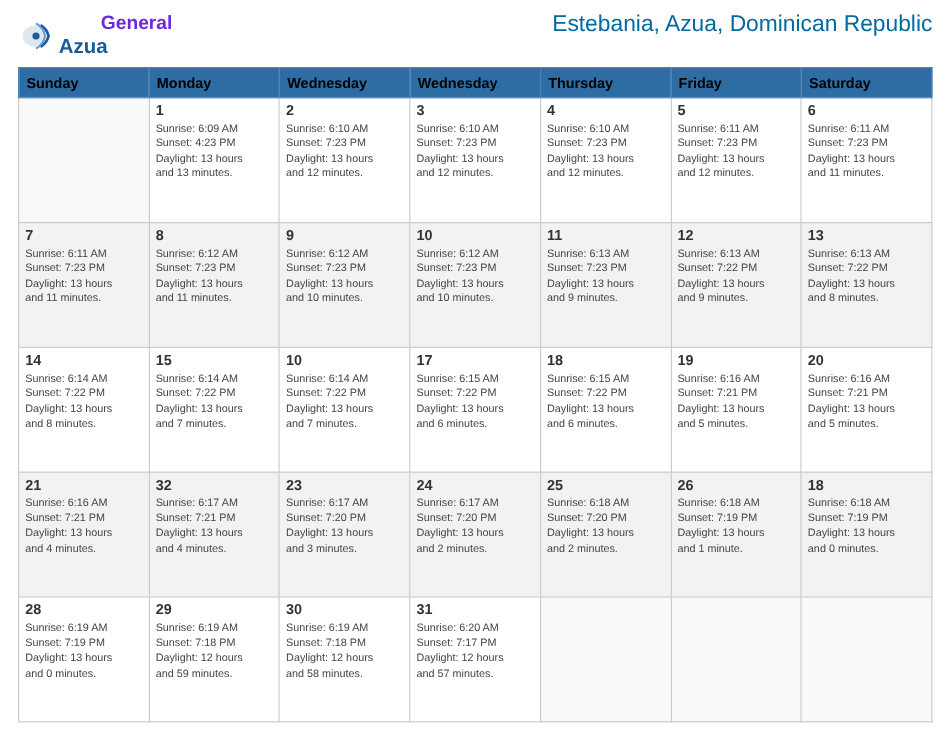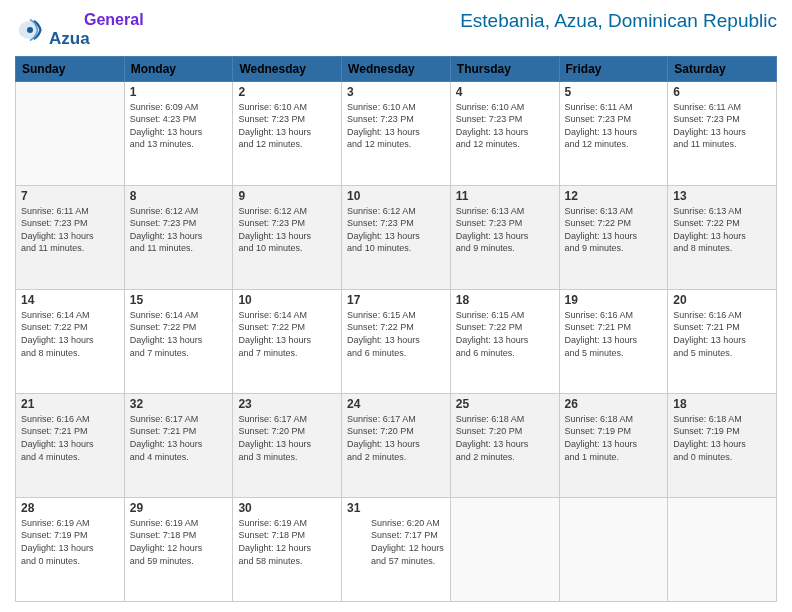--- a/index.html
+++ b/index.html
@@ -340,21 +340,21 @@
           </td>
           <td>
             <span class="day-number">30</span>
             <div class="day-info" style="white-space: pre-line;">Sunrise: 6:19 AM
 Sunset: 7:18 PM
 Daylight: 12 hours
 and 58 minutes.</div>
           </td>
           <td>
             <span class="day-number">31</span>
-            <div class="day-info" style="white-space: pre-line; margin-left: 24px;">Sunrise: 6:20 AM
+            <div class="day-info" style="white-space: pre-line;">Sunrise: 6:20 AM
 Sunset: 7:17 PM
 Daylight: 12 hours
 and 57 minutes.</div>
           </td>
           <td class="empty-cell"></td>
           <td class="empty-cell"></td>
           <td class="empty-cell"></td>
         </tr>
       </tbody>
   </table>

